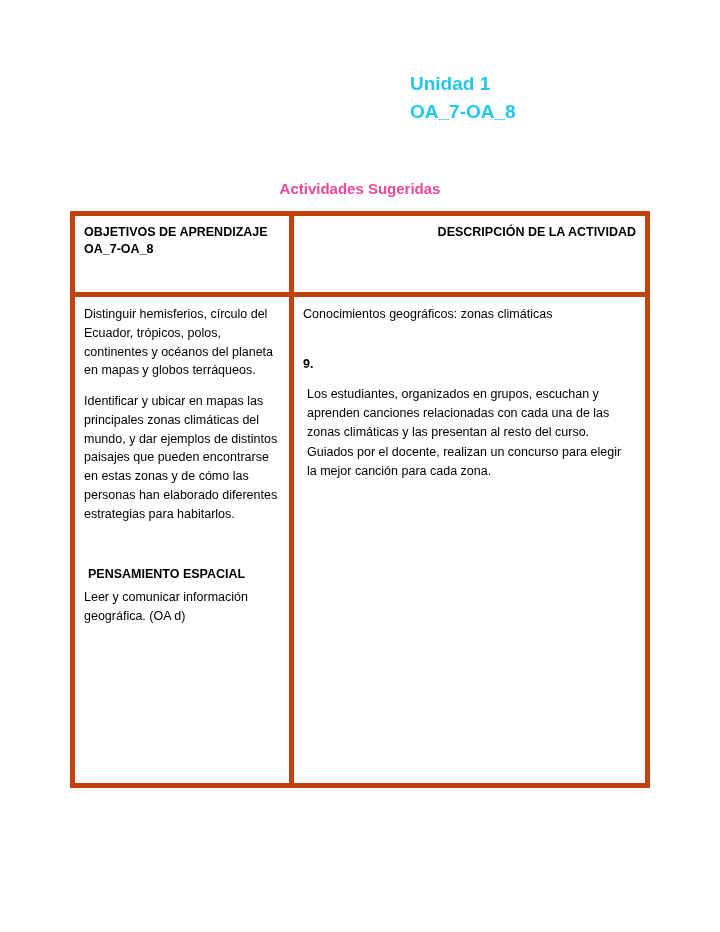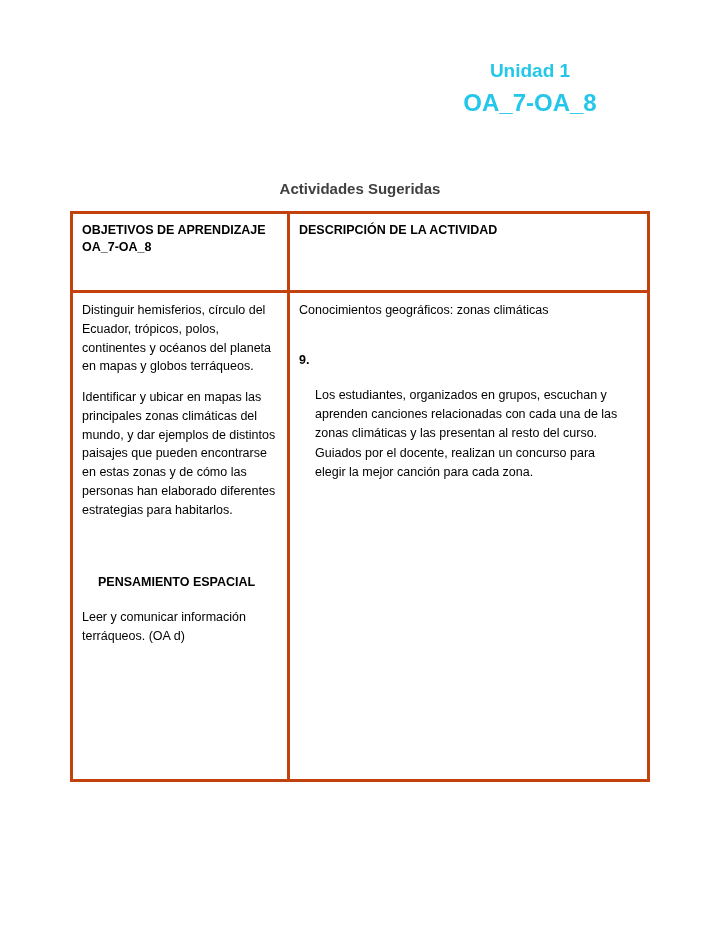--- a/index.html
+++ b/index.html
@@ -41,105 +41,105 @@
   .grade-title {
     font-size: 17px;
     font-weight: bold;
     color: #000000;
     margin: 4px 0 0 0;
     line-height: 1.2;
   }
   .header-right {
     position: absolute;
     right: 0;
-    top: 19px;
-    text-align: center;
+    top: 32px;
+    text-align: left;
     width: 240px;
   }
   .unit-label {
     color: #24c7ea;
     font-size: 19px;
     font-weight: bold;
     line-height: 1.3;
     margin: 0;
   }
   .oa-label {
     color: #24c7ea;
-    font-size: 24px;
+    font-size: 19px;
     font-weight: bold;
     line-height: 1.3;
     margin: 3px 0 0 0;
   }
   
   .section-title {
     text-align: center;
     font-size: 15px;
     font-weight: bold;
     margin: 48px 0 14px 0;
-    color: #404040;
+    color: #ec4899;
   }
   
   table.activities {
     border-collapse: collapse;
     width: 100%;
     table-layout: fixed;
   }
   table.activities td {
-    border: 3px solid #c2410c;
+    border: 5px solid #c2410c;
     vertical-align: top;
     padding: 8px 9px 10px 9px;
   }
   .col-obj { width: 196px; }
   .th-obj {
     font-size: 12.5px;
     font-weight: bold;
     line-height: 1.35;
   }
   .th-desc {
     font-size: 12.5px;
     font-weight: bold;
-    text-align: left;
+    text-align: right;
     line-height: 1.35;
   }
   .head-row td { height: 58px; }
   .body-row td { height: 468px; }
   .obj-bold {
     font-size: 12.5px;
     font-weight: normal;
     line-height: 1.5;
     margin: 0 0 12px 0;
   }
   .obj-bold.last { margin-bottom: 0; }
   .spacer-block { height: 38px; }
   .obj-heading {
     font-size: 12.5px;
     font-weight: bold;
     line-height: 1.5;
-    margin: 16px;
+    margin: 4px;
   }
   .obj-plain {
     font-size: 12.5px;
     line-height: 1.5;
     margin: 0;
   }
   .desc-heading {
     font-size: 12.5px;
     line-height: 1.5;
     margin: 0 0 31px 0;
   }
   .desc-number {
     font-size: 12.5px;
     font-weight: bold;
     line-height: 1.5;
     margin: 0 0 11px 0;
   }
   .desc-body {
     font-size: 12.5px;
     line-height: 1.55;
-    margin: 16px;
+    margin: 4px;
   }
 </style>
 </head>
 <body>
 
 <div class="page">
 
   <div class="header">
     <div class="header-right">
       <p class="unit-label">Unidad 1</p>
@@ -158,21 +158,21 @@
       <td>
         <div class="th-desc">DESCRIPCIÓN DE LA ACTIVIDAD</div>
       </td>
     </tr>
     <tr class="body-row">
       <td class="col-obj">
         <p class="obj-bold">Distinguir hemisferios, círculo del Ecuador, trópicos, polos, continentes y océanos del planeta en mapas y globos terráqueos.</p>
         <p class="obj-bold last">Identificar y ubicar en mapas las principales zonas climáticas del mundo, y dar ejemplos de distintos paisajes que pueden encontrarse en estas zonas y de cómo las personas han elaborado diferentes estrategias para habitarlos.</p>
         <div class="spacer-block"></div>
         <p class="obj-heading">PENSAMIENTO ESPACIAL</p>
-        <p class="obj-plain">Leer y comunicar información terráqueos. (OA d)</p>
+        <p class="obj-plain">Leer y comunicar información geográfica. (OA d)</p>
       </td>
       <td>
         <p class="desc-heading">Conocimientos geográficos: zonas climáticas</p>
         <p class="desc-number">9.</p>
         <p class="desc-body">Los estudiantes, organizados en grupos, escuchan y aprenden canciones relacionadas con cada una de las zonas climáticas y las presentan al resto del curso. Guiados por el docente, realizan un concurso para elegir la mejor canción para cada zona.</p>
       </td>
     </tr>
   </tbody>
     </table>
 

